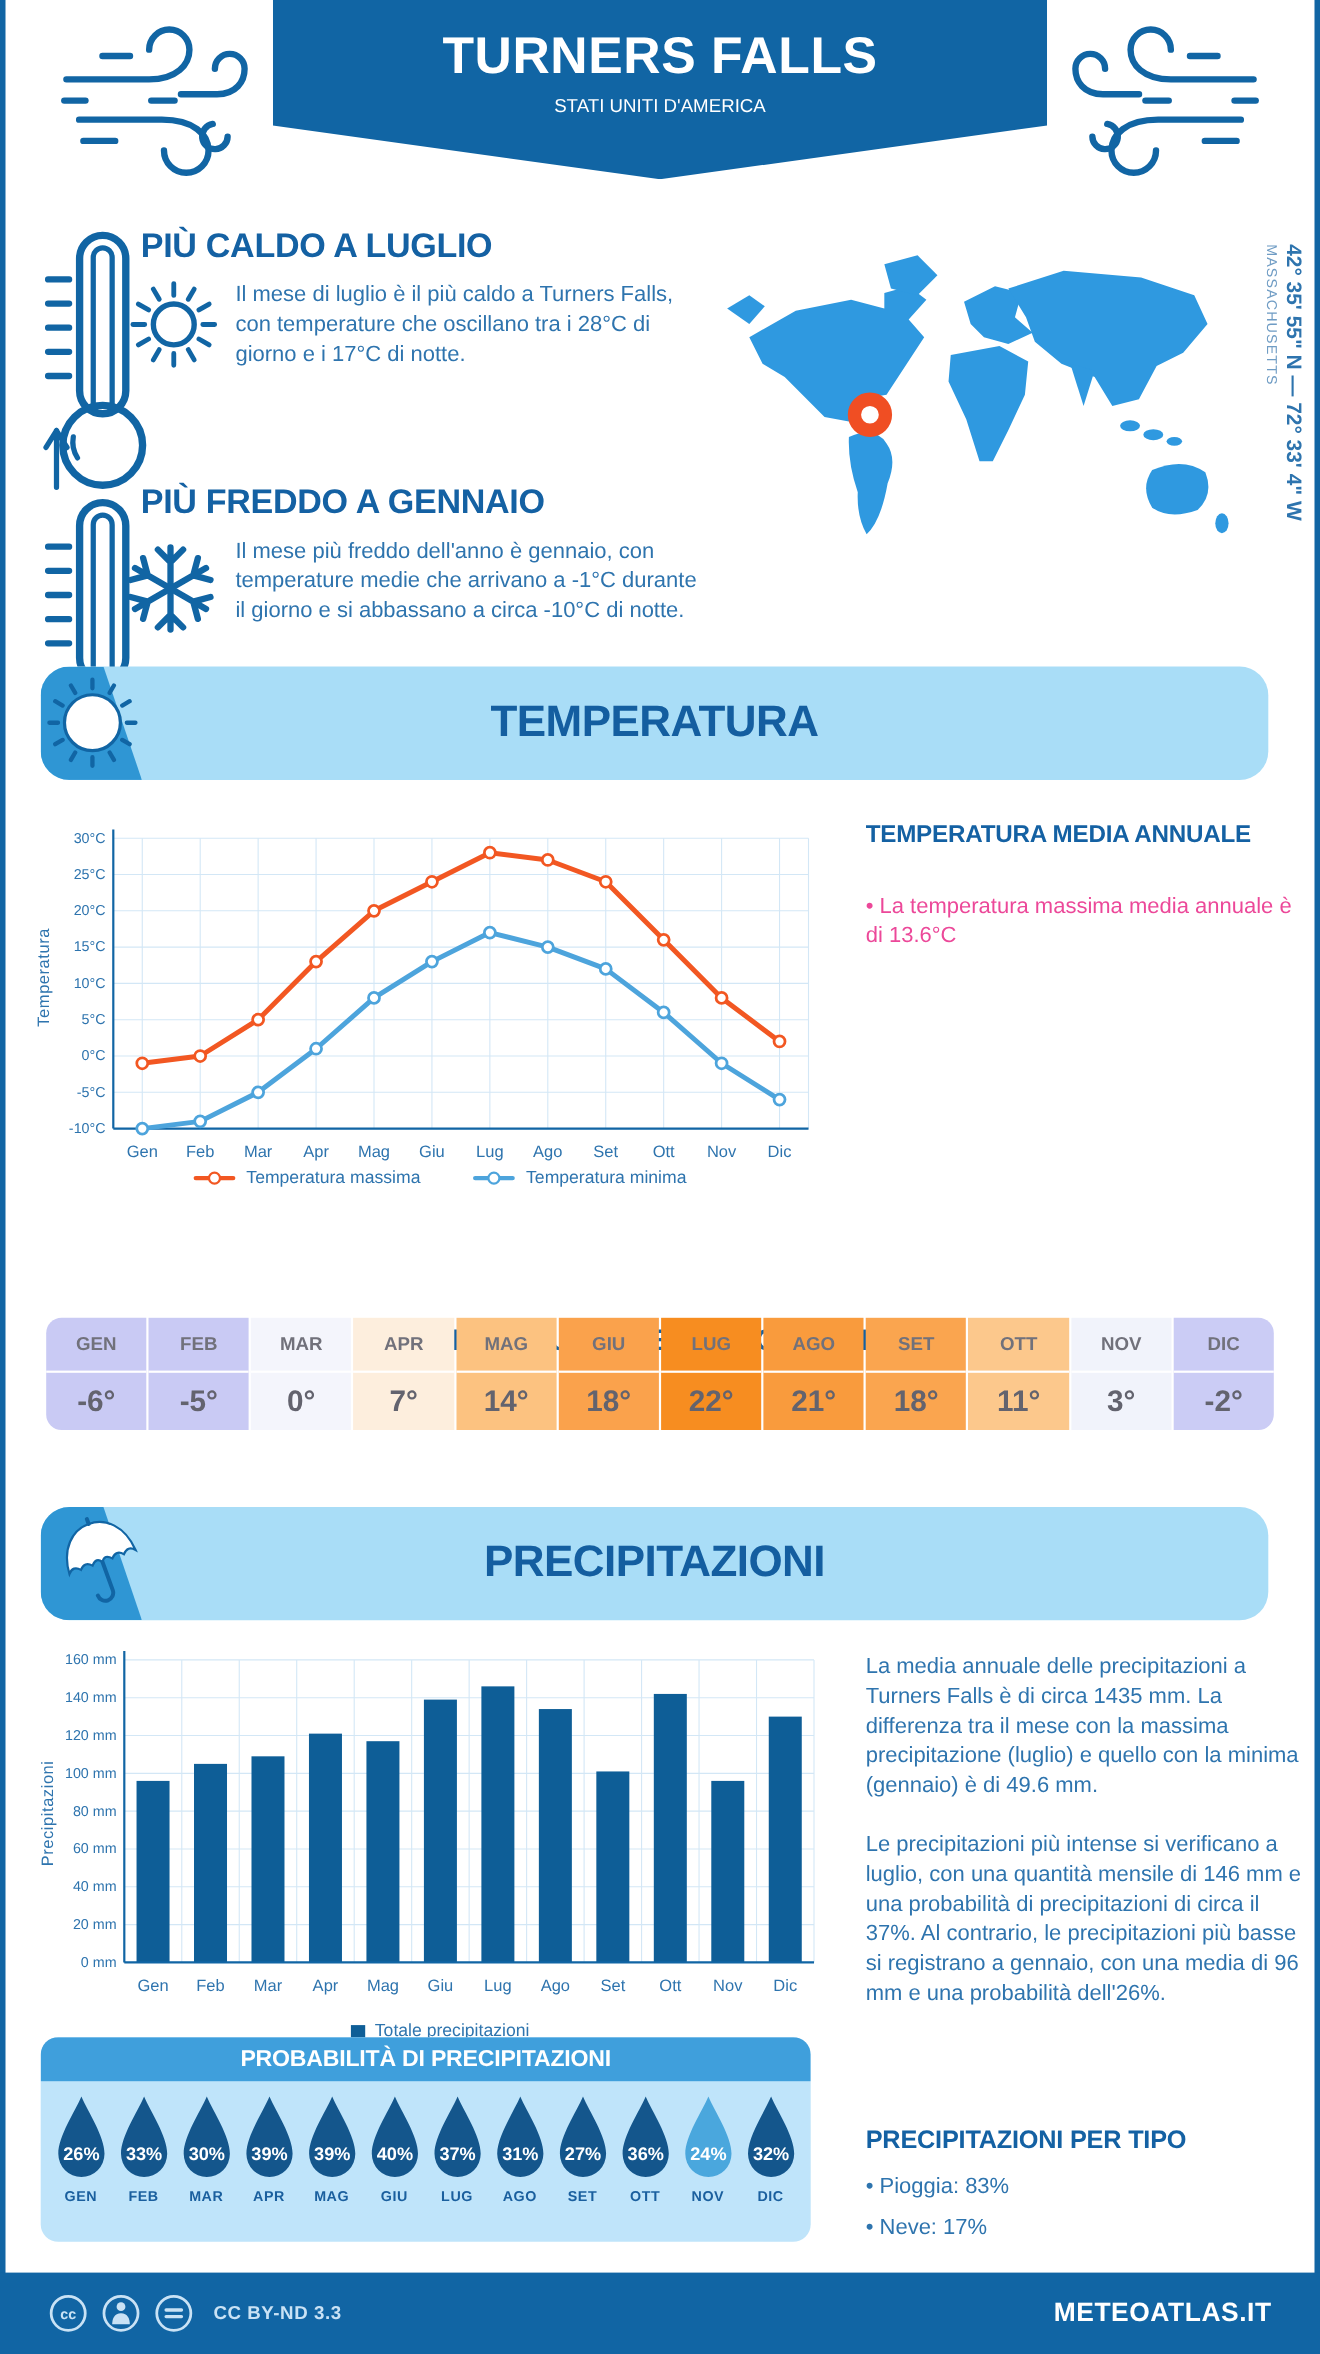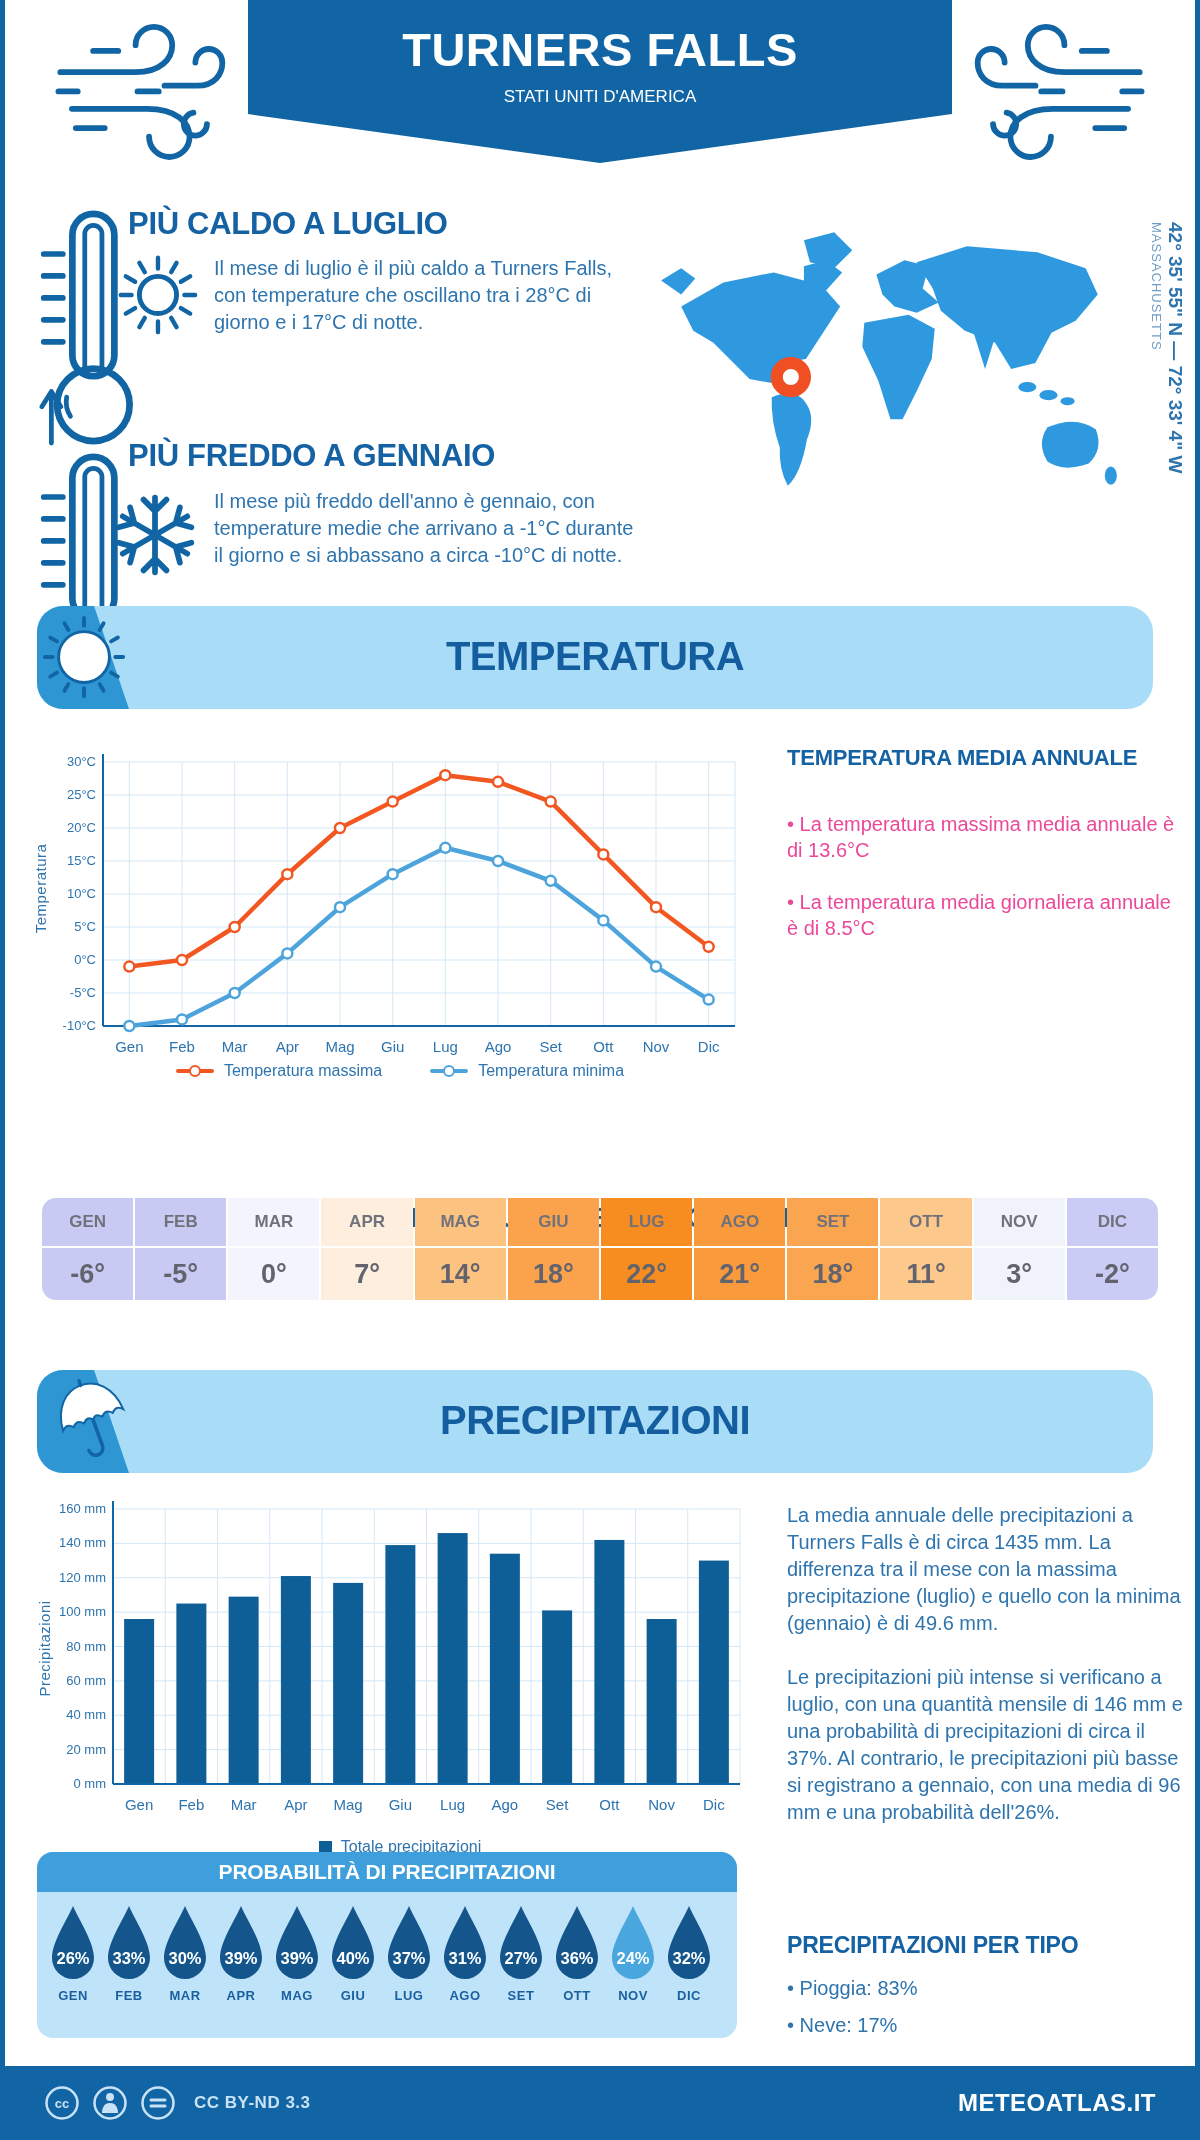--- a/index.html
+++ b/index.html
@@ -49,21 +49,21 @@
   .dt-col{text-align:center;}
   .dt-mon{height:48px;display:flex;align-items:center;justify-content:center;font-size:17px;
     font-weight:bold;color:#71717b;border-bottom:2px solid #fff;}
   .dt-val{height:52px;display:flex;align-items:center;justify-content:center;font-size:27px;
     font-weight:bold;color:#63636e;}
   
   .prob-card{position:absolute;left:37px;top:1852px;width:700px;height:186px;background:#bfe4fa;
     border-radius:16px;overflow:hidden;}
   .prob-head{height:40px;background:#3f9fdc;color:#fff;font-size:21px;font-weight:bold;
     display:flex;align-items:center;justify-content:center;letter-spacing:-.2px;}
-  .prob-row{display:grid;grid-template-columns:repeat(12,1fr);padding:10px 20px 0 8px;}
+  .prob-row{display:grid;grid-template-columns:repeat(12,1fr);padding:10px 8px 0 8px;}
   .pb-cell{text-align:center;}
   .pb-mon{font-size:13px;font-weight:bold;color:#1a5f9e;margin-top:2px;letter-spacing:.5px;}
   
   .footer{position:absolute;left:0;top:2066px;width:1200px;height:74px;background:#1165a4;}
   .foot-left{position:absolute;left:44px;top:0;height:74px;display:flex;align-items:center;gap:12px;}
   .license{font-size:17px;font-weight:bold;color:#c9e2f5;letter-spacing:.5px;margin-left:6px;}
   .brand{position:absolute;right:44px;top:0;height:74px;display:flex;align-items:center;
     font-size:24px;font-weight:bold;color:#fff;letter-spacing:.5px;}
   svg{font-family:inherit;overflow:visible;}
   .abs{position:absolute;}
@@ -271,21 +271,20 @@
         <span class="lg-line" style="background:#4da4dc">
           <span class="lg-dot" style="border-color:#4da4dc"></span>
         </span>
         <span>Temperatura minima</span>
       </span>
     </div>
 
   <div class="abs" style="left:787px;top:745px;width:398px">
     <div class="panel-title">TEMPERATURA MEDIA ANNUALE</div>
     <div class="bullet" style="margin-top:40px">• La temperatura massima media annuale è di 13.6°C</div>
-    <div class="bullet">• La temperatura media giornaliera annuale è di 8.5°C</div>
   </div>
 
   <div class="daily-title">TEMPERATURA MEDIA GIORNALIERA</div>
   <div id="daily-table" class="daily-table">
       <div class="dt-col" style="background: rgb(201, 202, 244); border-radius: 14px 0px 0px 14px;">
         <div class="dt-mon">GEN</div>
         <div class="dt-val">-6°</div>
       </div>
       <div class="dt-col" style="background: rgb(201, 202, 244);">
         <div class="dt-mon">FEB</div>

